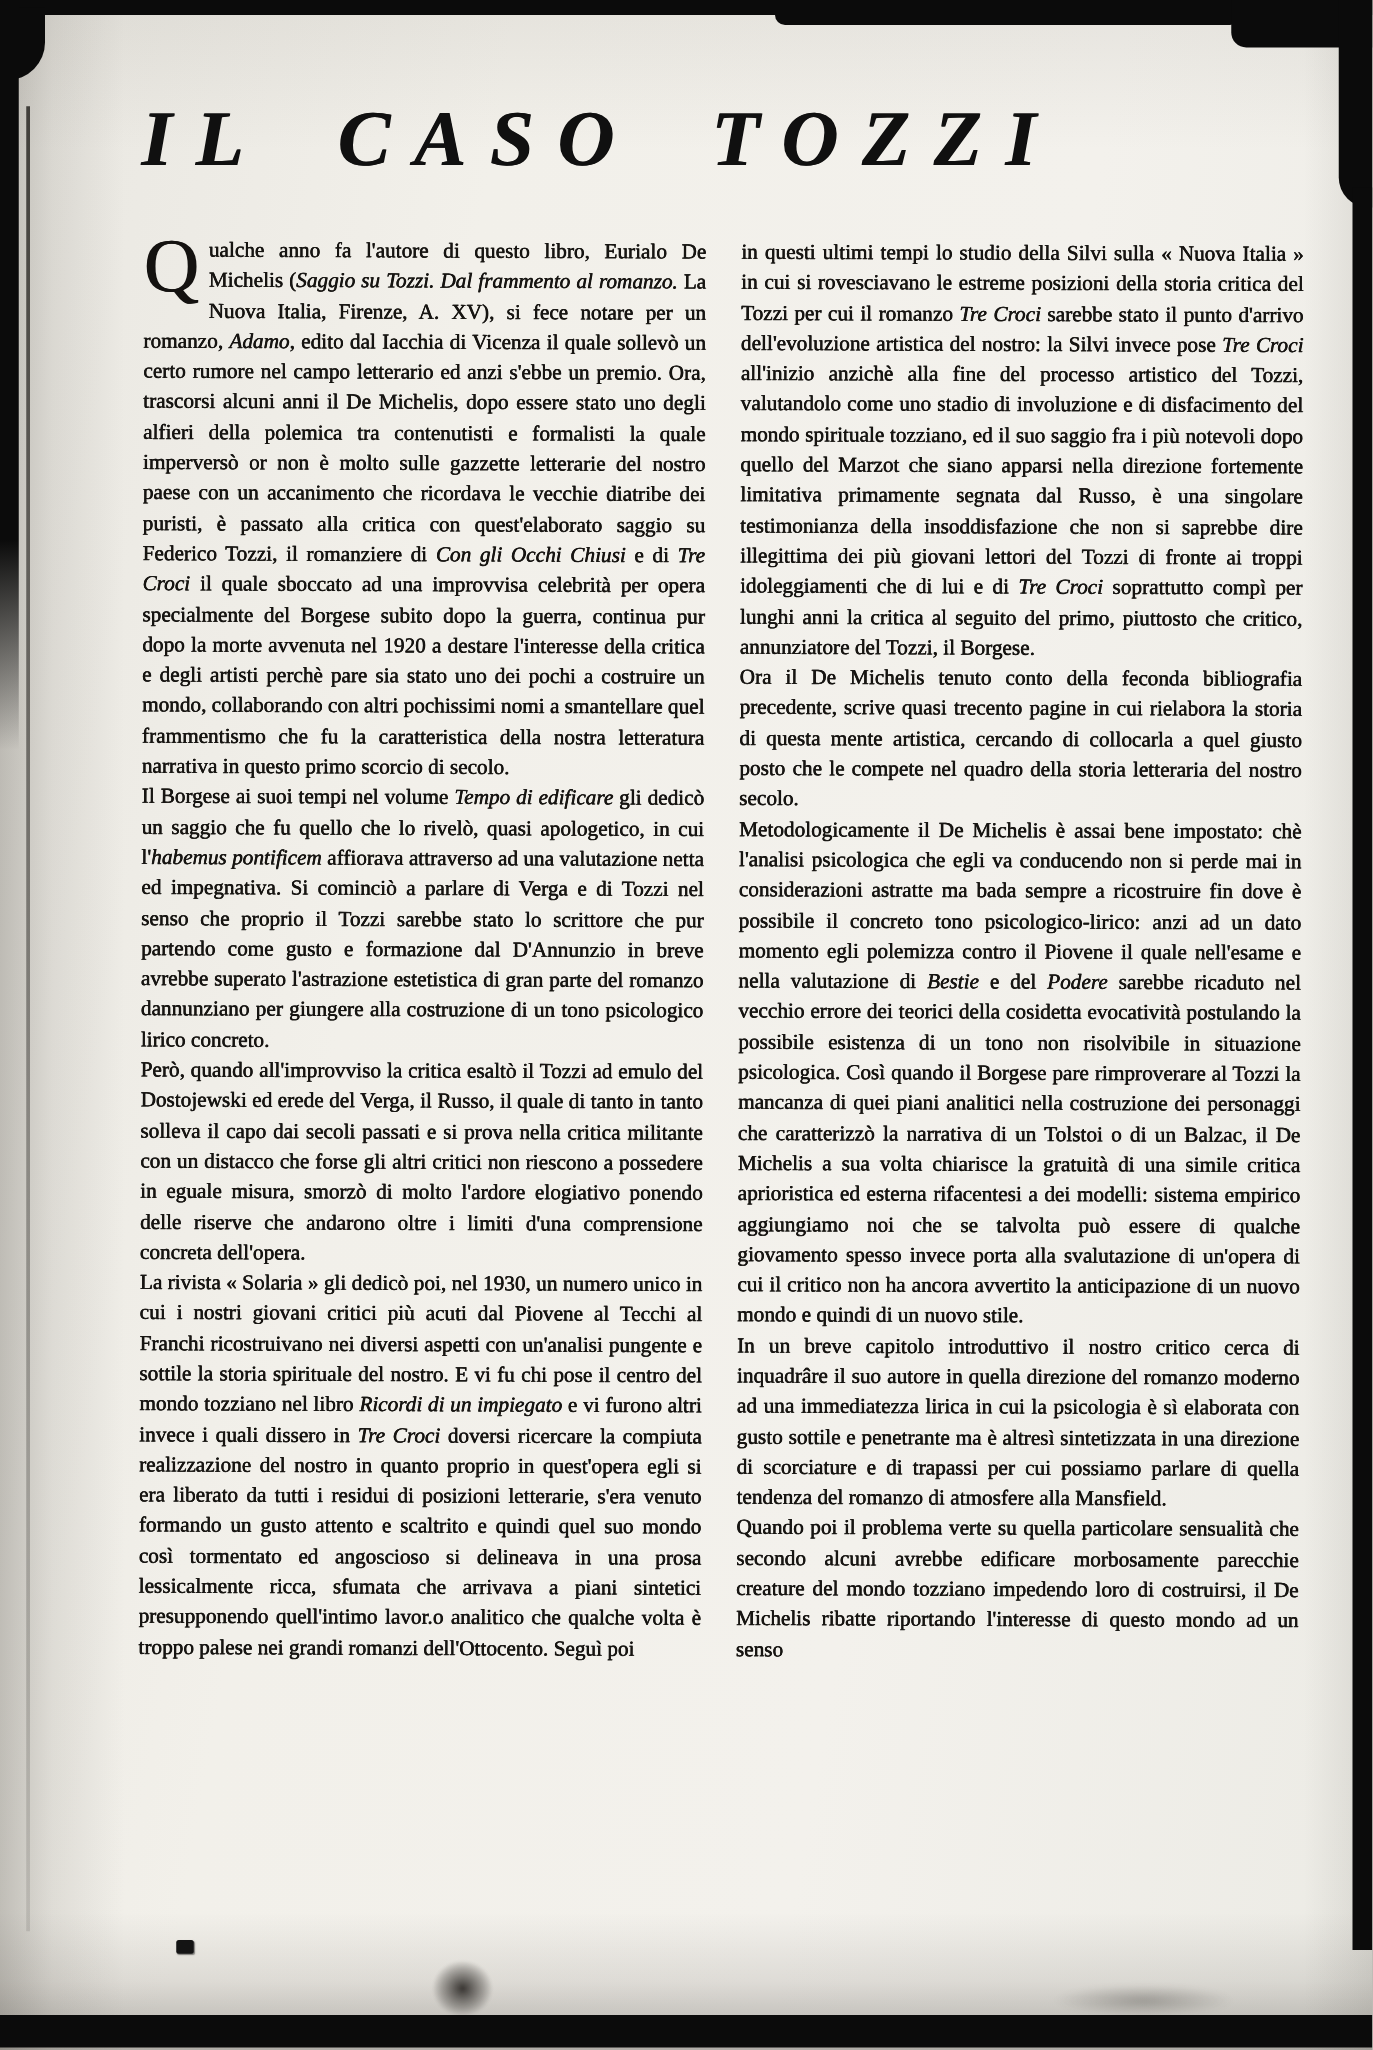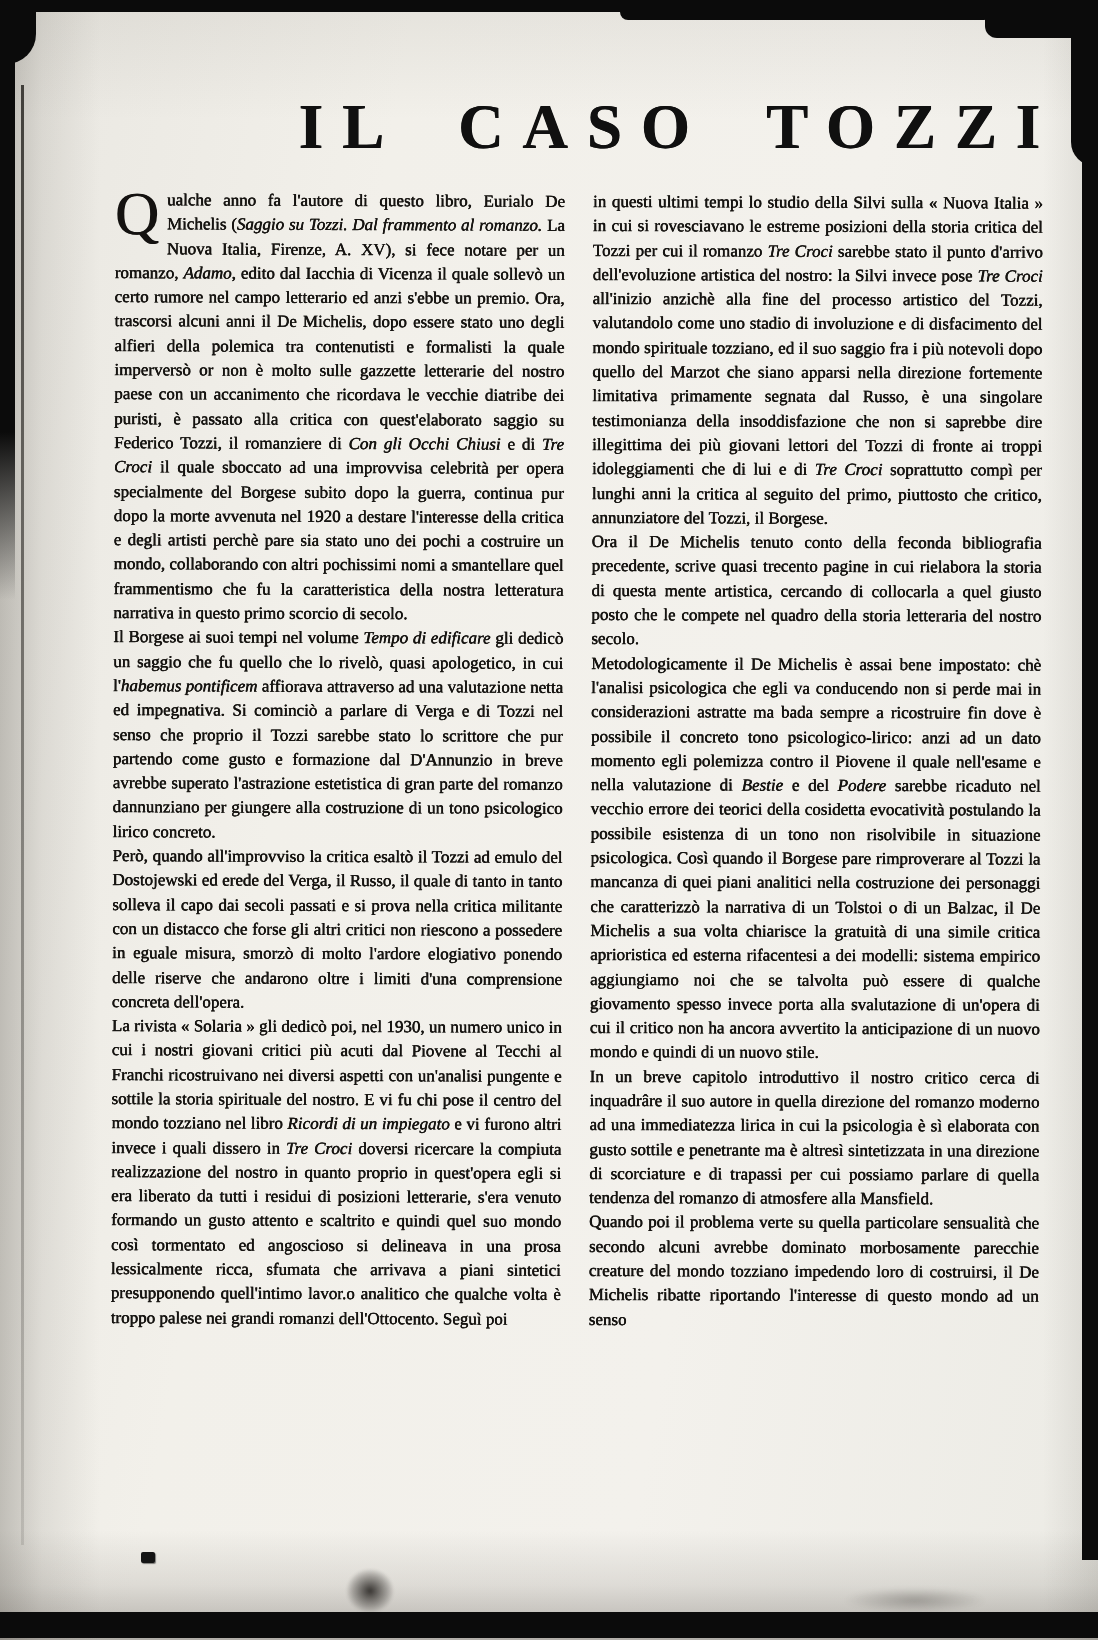--- a/index.html
+++ b/index.html
@@ -18,24 +18,24 @@
   .edge-top-mid{top:0;left:620px;width:372px;height:20px;border-radius:0 0 8px 8px;}
   .corner-tr-a{top:0;left:985px;width:113px;height:38px;border-bottom-left-radius:12px;}
   .corner-tr-b{top:0;left:1071px;width:27px;height:166px;border-bottom-left-radius:24px;}
   .edge-right{top:150px;left:1082px;width:16px;height:1410px;}
   .edge-bottom{top:1612px;left:0;width:100%;height:26px;}
   .corner-tl{top:6px;left:0;width:36px;height:58px;border-bottom-right-radius:30px;}
   .edge-left{top:0;left:0;width:15px;height:600px;
        background:linear-gradient(180deg,#0b0b0b 72%,rgba(11,11,11,0));}
   .spine-line{position:absolute;top:85px;left:21px;width:3px;height:1460px;z-index:2;
        background:linear-gradient(180deg,rgba(30,28,24,.8),rgba(30,28,24,.4) 55%,rgba(30,28,24,.12));}
-  .title{position:absolute;top:79px;left:112px;width:930px;margin:17px;z-index:2;
+  .title{position:absolute;top:79px;left:112px;width:930px;margin:1px;z-index:2;
        font-size:63px;line-height:63px;font-weight:700;color:#101010;
-       text-align:right;letter-spacing:.30em;word-spacing:.38em;
-       text-shadow:.5px 0 0 currentColor;}
+       text-align:left;letter-spacing:.30em;word-spacing:.38em;
+       text-shadow:.5px 0 0 currentColor;font-style:italic;}
   .columns{position:absolute;top:188px;left:115px;width:928px;display:flex;gap:28px;z-index:2;
        transform:rotate(.22deg);transform-origin:top left;}
   .col{width:450px;}
   .col p{margin:0;font-size:17px;line-height:24.3px;color:#171512;
        text-align:justify;hyphens:auto;-webkit-hyphens:auto;
        text-shadow:.38px 0 0 currentColor,0 .30px 0 currentColor;}
   .col p i{font-style:italic;}
   .dropcap{float:left;font-size:61px;line-height:47px;padding:2px 8px 0 0;color:#141210;
        text-shadow:.7px 0 0 currentColor;}
   .page-number-mark{position:absolute;left:141px;top:1552px;width:14px;height:11px;z-index:2;
@@ -60,21 +60,21 @@
       <p><span class="dropcap">Q</span><span><span>ualche anno fa l'autore di questo libro, Eurialo De Michelis (</span><i>Saggio su Tozzi. Dal frammento al romanzo.</i><span> La Nuova Italia, Firenze, A. XV), si fece notare per un romanzo, </span><i>Adamo</i><span>, edito dal Iacchia di Vicenza il quale sollevò un certo rumore nel campo letterario ed anzi s'ebbe un premio. Ora, trascorsi alcuni anni il De Michelis, dopo essere stato uno degli alfieri della polemica tra contenutisti e formalisti la quale imperversò or non è molto sulle gazzette letterarie del nostro paese con un accanimento che ricordava le vecchie diatribe dei puristi, è passato alla critica con quest'elaborato saggio su Federico Tozzi, il romanziere di </span><i>Con gli Occhi Chiusi</i><span> e di </span><i>Tre Croci</i><span> il quale sboccato ad una improvvisa celebrità per opera specialmente del Borgese subito dopo la guerra, continua pur dopo la morte avvenuta nel 1920 a destare l'interesse della critica e degli artisti perchè pare sia stato uno dei pochi a costruire un mondo, collaborando con altri pochissimi nomi a smantellare quel frammentismo che fu la caratteristica della nostra letteratura narrativa in questo primo scorcio di secolo.</span></span></p>
       <p><span>Il Borgese ai suoi tempi nel volume </span><i>Tempo di edificare</i><span> gli dedicò un saggio che fu quello che lo rivelò, quasi apologetico, in cui l'</span><i>habemus pontificem</i><span> affiorava attraverso ad una valutazione netta ed impegnativa. Si cominciò a parlare di Verga e di Tozzi nel senso che proprio il Tozzi sarebbe stato lo scrittore che pur partendo come gusto e formazione dal D'Annunzio in breve avrebbe superato l'astrazione estetistica di gran parte del romanzo dannunziano per giungere alla costruzione di un tono psicologico lirico concreto.</span></p>
       <p><span>Però, quando all'improvviso la critica esaltò il Tozzi ad emulo del Dostojewski ed erede del Verga, il Russo, il quale di tanto in tanto solleva il capo dai secoli passati e si prova nella critica militante con un distacco che forse gli altri critici non riescono a possedere in eguale misura, smorzò di molto l'ardore elogiativo ponendo delle riserve che andarono oltre i limiti d'una comprensione concreta dell'opera.</span></p>
       <p><span>La rivista « Solaria » gli dedicò poi, nel 1930, un numero unico in cui i nostri giovani critici più acuti dal Piovene al Tecchi al Franchi ricostruivano nei diversi aspetti con un'analisi pungente e sottile la storia spirituale del nostro. E vi fu chi pose il centro del mondo tozziano nel libro </span><i>Ricordi di un impiegato</i><span> e vi furono altri invece i quali dissero in </span><i>Tre Croci</i><span> doversi ricercare la compiuta realizzazione del nostro in quanto proprio in quest'opera egli si era liberato da tutti i residui di posizioni letterarie, s'era venuto formando un gusto attento e scaltrito e quindi quel suo mondo così tormentato ed angoscioso si delineava in una prosa lessicalmente ricca, sfumata che arrivava a piani sintetici presupponendo quell'intimo lavor.o analitico che qualche volta è troppo palese nei grandi romanzi dell'Ottocento. Seguì poi</span></p>
     </div>
     <div class="col">
       <p><span>in questi ultimi tempi lo studio della Silvi sulla « Nuova Italia » in cui si rovesciavano le estreme posizioni della storia critica del Tozzi per cui il romanzo </span><i>Tre Croci</i><span> sarebbe stato il punto d'arrivo dell'evoluzione artistica del nostro: la Silvi invece pose </span><i>Tre Croci</i><span> all'inizio anzichè alla fine del processo artistico del Tozzi, valutandolo come uno stadio di involuzione e di disfacimento del mondo spirituale tozziano, ed il suo saggio fra i più notevoli dopo quello del Marzot che siano apparsi nella direzione fortemente limitativa primamente segnata dal Russo, è una singolare testimonianza della insoddisfazione che non si saprebbe dire illegittima dei più giovani lettori del Tozzi di fronte ai troppi idoleggiamenti che di lui e di </span><i>Tre Croci</i><span> soprattutto compì per lunghi anni la critica al seguito del primo, piuttosto che critico, annunziatore del Tozzi, il Borgese.</span></p>
       <p><span>Ora il De Michelis tenuto conto della feconda bibliografia precedente, scrive quasi trecento pagine in cui rielabora la storia di questa mente artistica, cercando di collocarla a quel giusto posto che le compete nel quadro della storia letteraria del nostro secolo.</span></p>
       <p><span>Metodologicamente il De Michelis è assai bene impostato: chè l'analisi psicologica che egli va conducendo non si perde mai in considerazioni astratte ma bada sempre a ricostruire fin dove è possibile il concreto tono psicologico-lirico: anzi ad un dato momento egli polemizza contro il Piovene il quale nell'esame e nella valutazione di </span><i>Bestie</i><span> e del </span><i>Podere</i><span> sarebbe ricaduto nel vecchio errore dei teorici della cosidetta evocatività postulando la possibile esistenza di un tono non risolvibile in situazione psicologica. Così quando il Borgese pare rimproverare al Tozzi la mancanza di quei piani analitici nella costruzione dei personaggi che caratterizzò la narrativa di un Tolstoi o di un Balzac, il De Michelis a sua volta chiarisce la gratuità di una simile critica aprioristica ed esterna rifacentesi a dei modelli: sistema empirico aggiungiamo noi che se talvolta può essere di qualche giovamento spesso invece porta alla svalutazione di un'opera di cui il critico non ha ancora avvertito la anticipazione di un nuovo mondo e quindi di un nuovo stile.</span></p>
       <p><span>In un breve capitolo introduttivo il nostro critico cerca di inquadrâre il suo autore in quella direzione del romanzo moderno ad una immediatezza lirica in cui la psicologia è sì elaborata con gusto sottile e penetrante ma è altresì sintetizzata in una direzione di scorciature e di trapassi per cui possiamo parlare di quella tendenza del romanzo di atmosfere alla Mansfield.</span></p>
-      <p><span>Quando poi il problema verte su quella particolare sensualità che secondo alcuni avrebbe dominato morbosamente parecchie creature del mondo tozziano impedendo loro di costruirsi, il De Michelis ribatte riportando l'interesse di questo mondo ad un senso</span></p>
+      <p><span>Quando poi il problema verte su quella particolare sensualità che secondo alcuni avrebbe edificare morbosamente parecchie creature del mondo tozziano impedendo loro di costruirsi, il De Michelis ribatte riportando l'interesse di questo mondo ad un senso</span></p>
     </div>
   </div>
 
   <div class="edge edge-top"></div>
   <div class="edge edge-top-mid"></div>
   <div class="edge corner-tr-a"></div>
   <div class="edge corner-tr-b"></div>
   <div class="edge edge-right"></div>
   <div class="edge edge-bottom"></div>
   <div class="edge corner-tl"></div>

